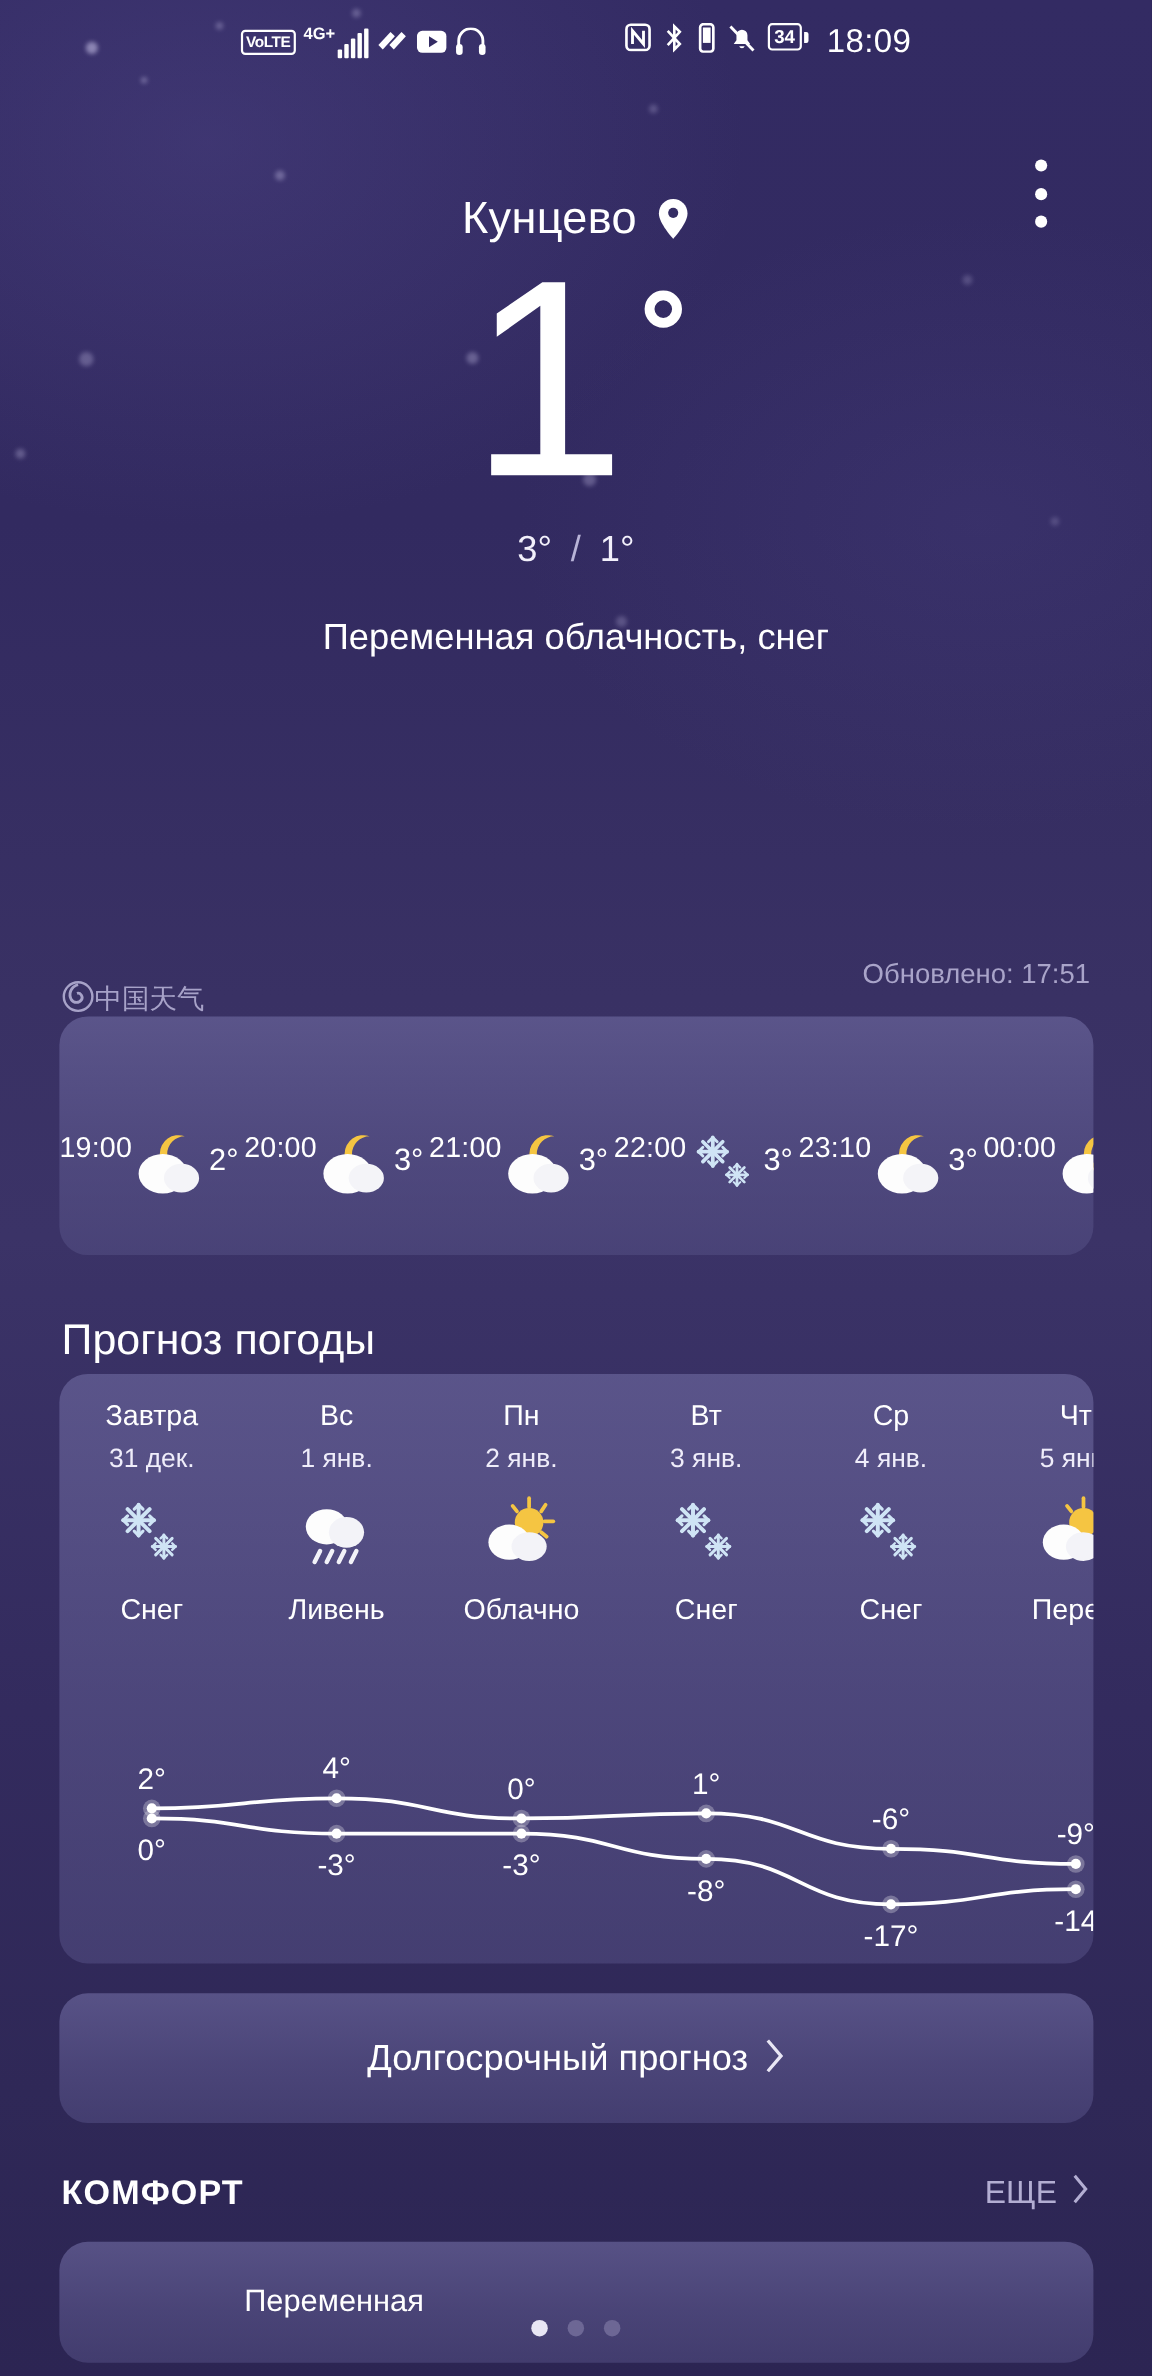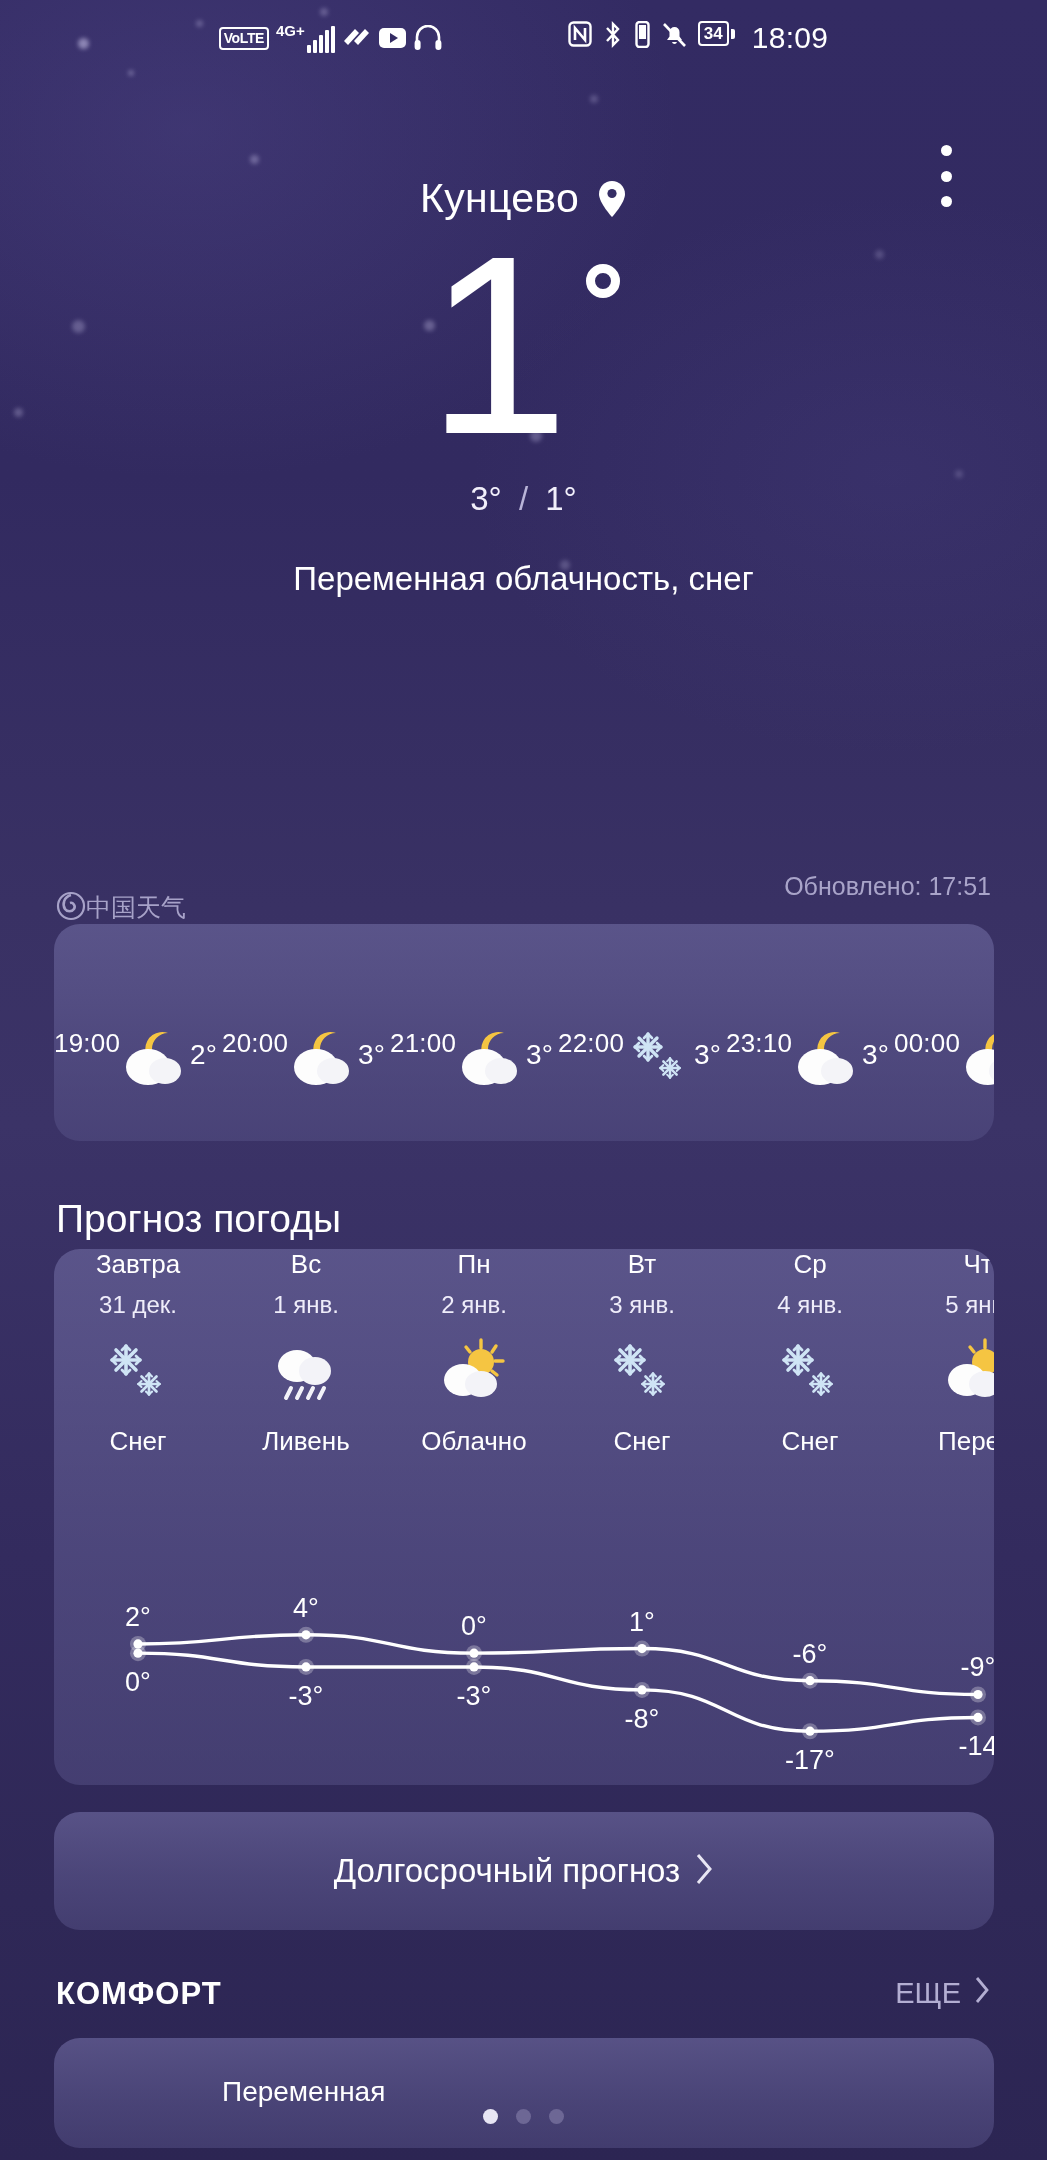--- a/index.html
+++ b/index.html
@@ -92,21 +92,21 @@
     padding-top:22px; color:#fff; }
   .hour-time { font-size:26px; letter-spacing:0.2px; }
   .hour-icon { height:66px; margin-top:28px; display:flex; align-items:center; justify-content:center; }
   .hour-temp { font-size:28px; margin-top:22px; }
 
   
   #forecast-title { position:absolute; top:1197px; left:56px; font-size:39px; color:#fff; }
 
   
   #daily { top:1249px; width:940px; height:536px; overflow:hidden; }
-  #daily-days { display:flex; }
+  #daily-days { display:flex; padding-top:22px; }
   .day-col { width:168px; flex:0 0 168px; display:flex; flex-direction:column; align-items:center; color:#fff; }
   .day-name { font-size:26px; }
   .day-date { font-size:24px; margin-top:11px; color:#efedfa; }
   .day-icon { height:74px; margin-top:17px; display:flex; align-items:center; justify-content:center; }
   .day-cond { font-size:26px; margin-top:16px; white-space:nowrap; }
   #chart-holder { position:absolute; top:330px; left:0; width:940px; height:200px; }
 
   
   #longterm {
     top:1812px; width:940px; height:118px;

